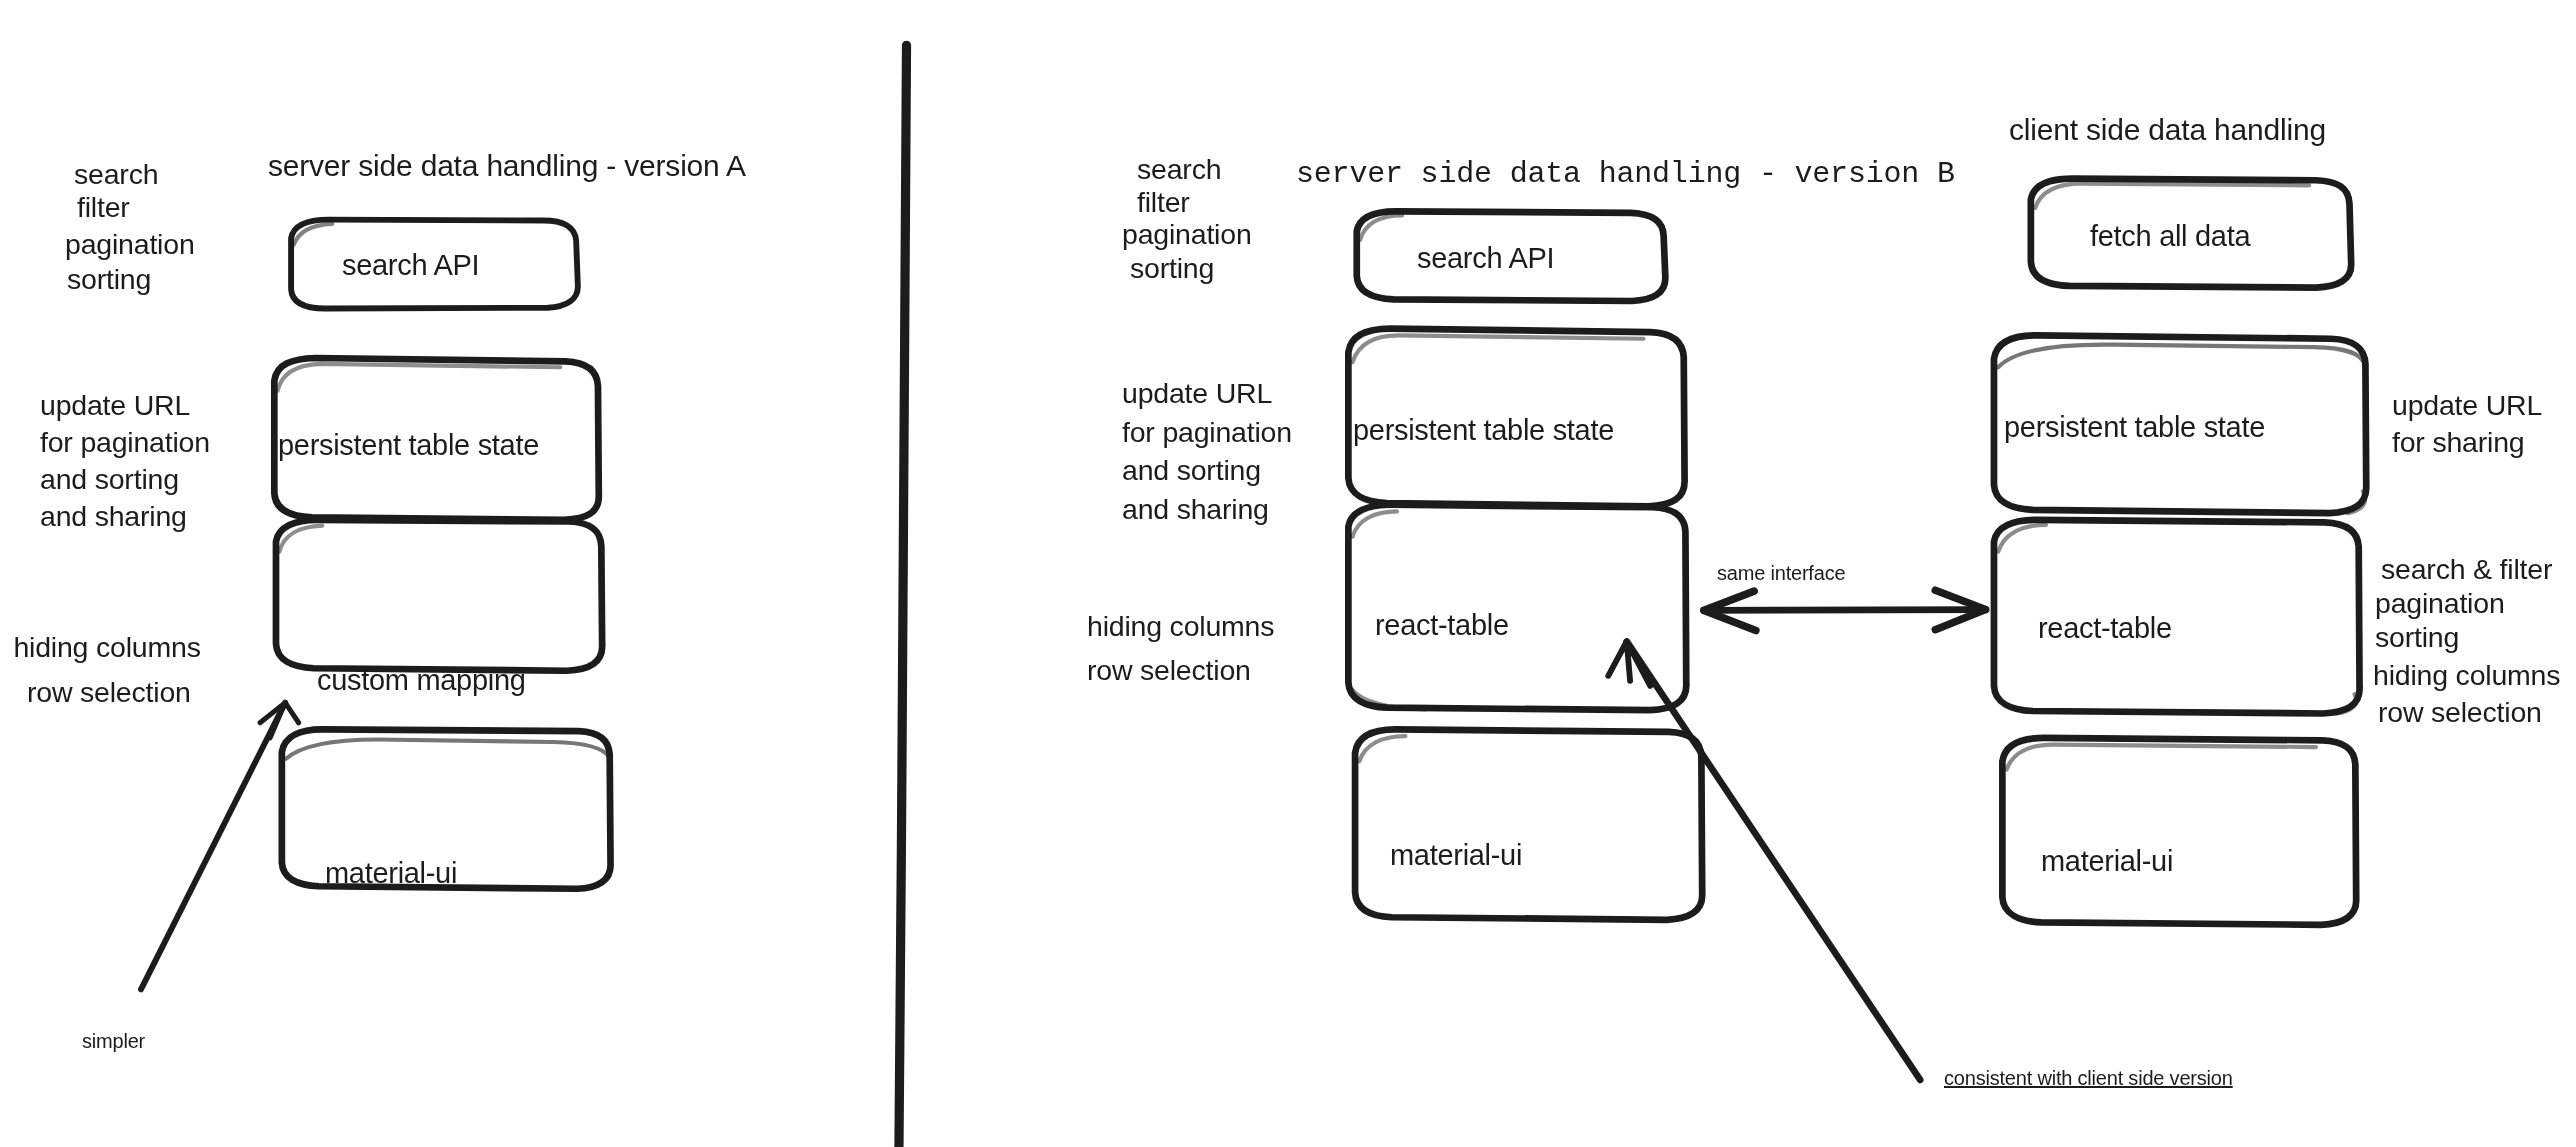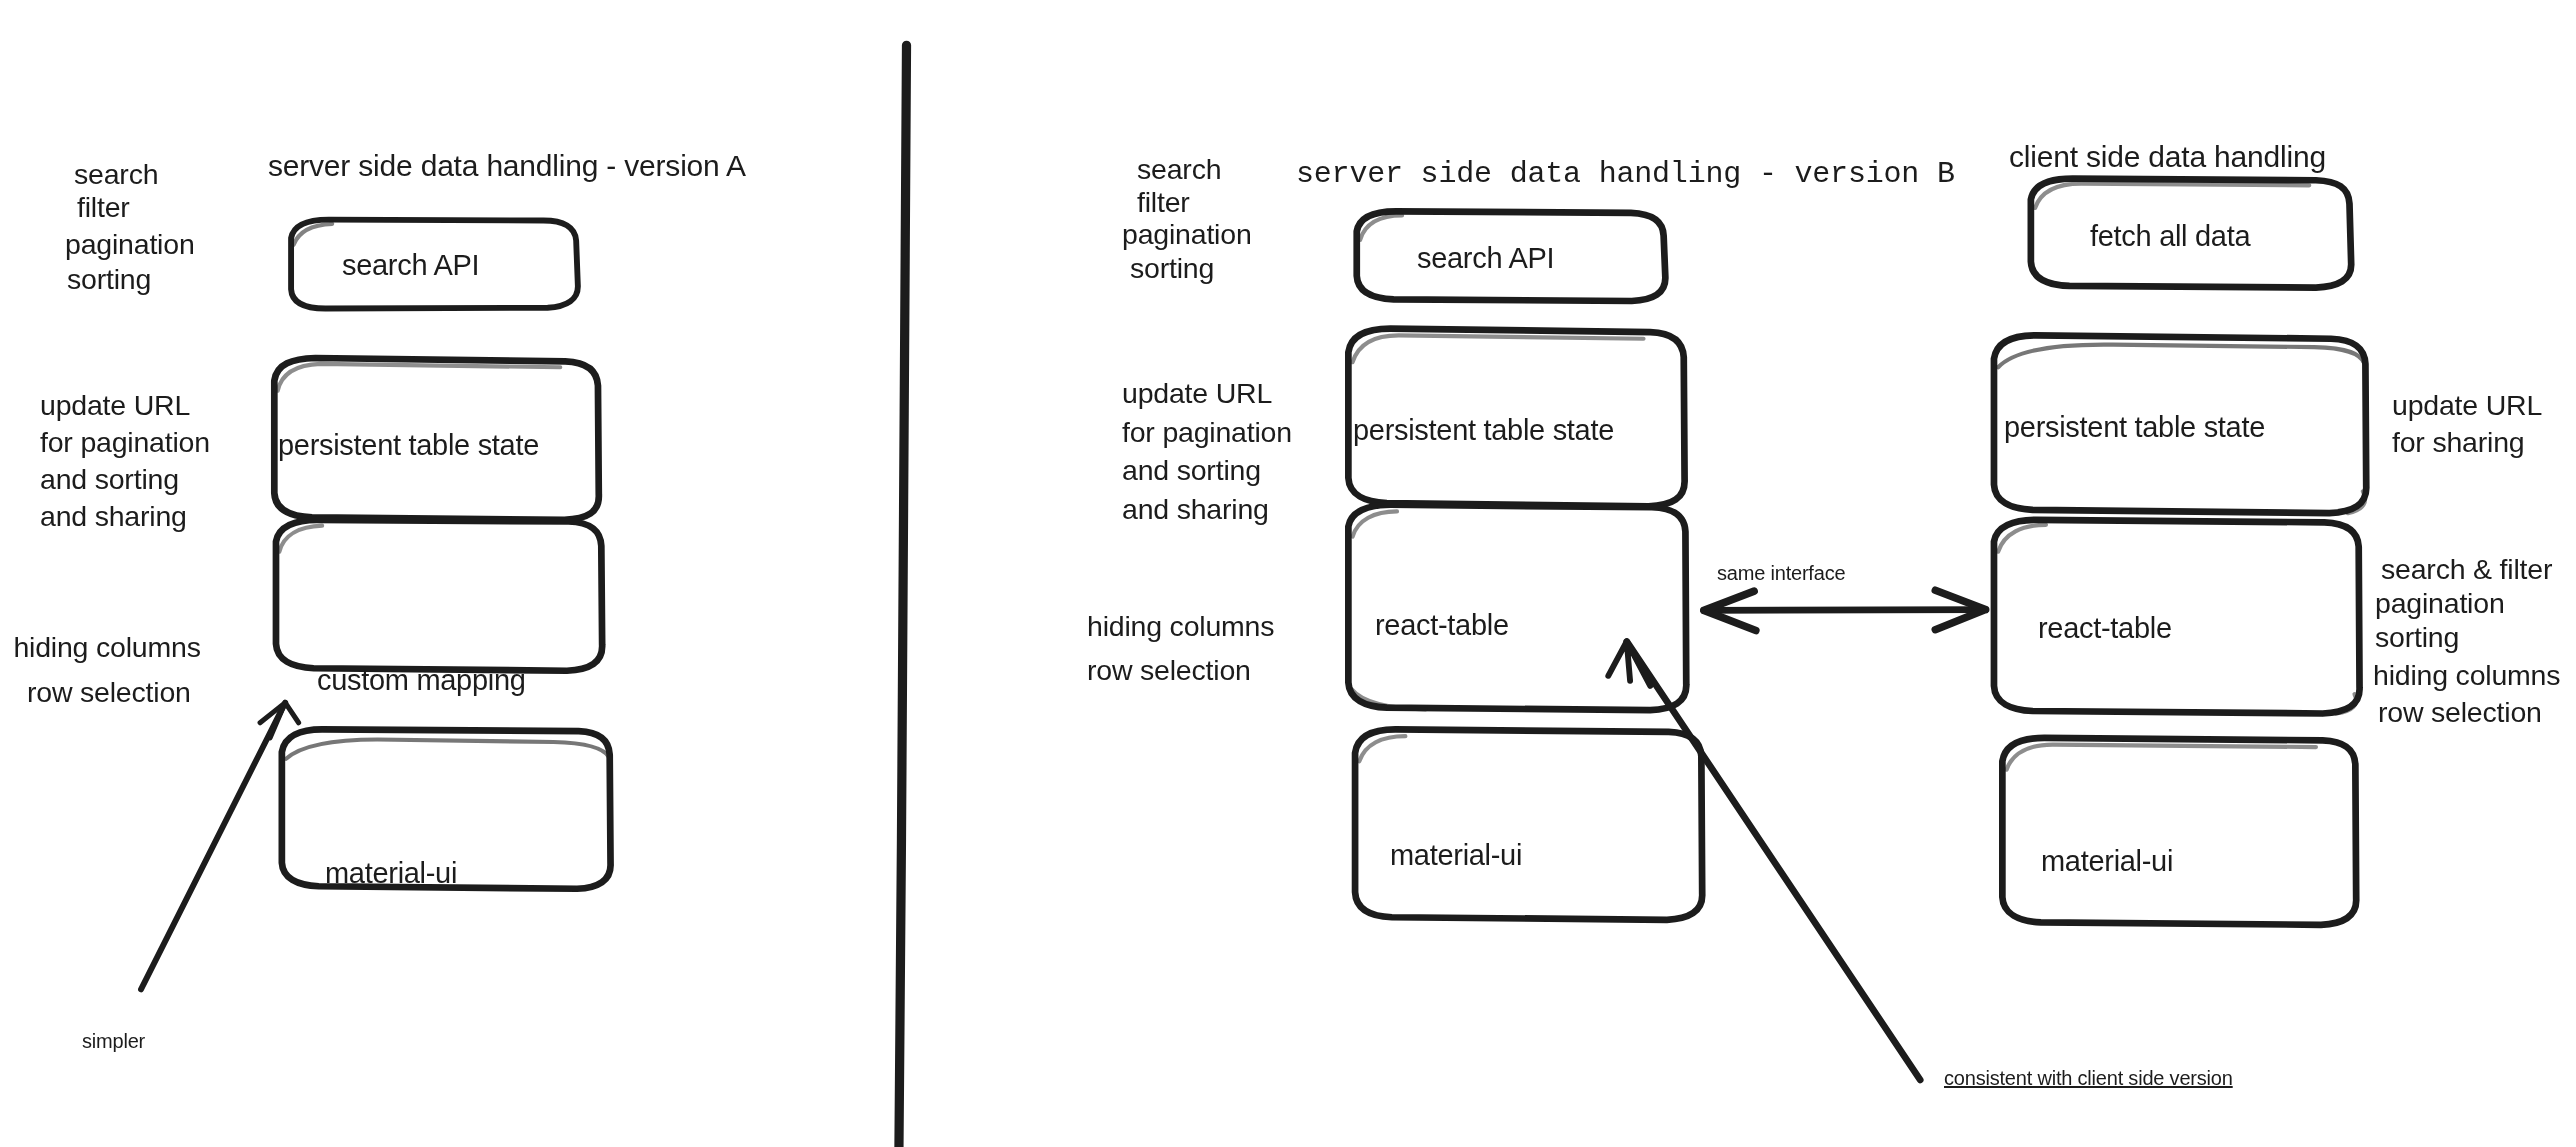--- a/index.html
+++ b/index.html
@@ -173,21 +173,21 @@
 
   <div class="box-label" style="left:1417px; top:242px;">search API</div>
   <div class="box-label" style="left:1353px; top:414px;">persistent table state</div>
   <div class="box-label" style="left:1375px; top:609px;">react-table</div>
   <div class="box-label" style="left:1390px; top:839px;">material-ui</div>
 
   <div class="txt annot" style="left:1944px; top:1067px;text-decoration:underline;">consistent with client side version</div>
 
   <div class="txt annot" style="left:1717px; top:562px;">same interface</div>
 
-  <div class="txt title" style="left:2009px; top:139px;">client side data handling</div>
+  <div class="txt title" style="left:2009px; top:112px;">client side data handling</div>
 
   <div class="box-label" style="left:2090px; top:220px;">fetch all data</div>
   <div class="box-label" style="left:2004px; top:411px;">persistent table state</div>
   <div class="box-label" style="left:2038px; top:612px;">react-table</div>
   <div class="box-label" style="left:2041px; top:845px;">material-ui</div>
 
   <div>
     <div class="txt note" style="left:2392px; top:389px;">update URL</div>
     <div class="txt note" style="left:2392px; top:426px;">for sharing</div>
   </div>

